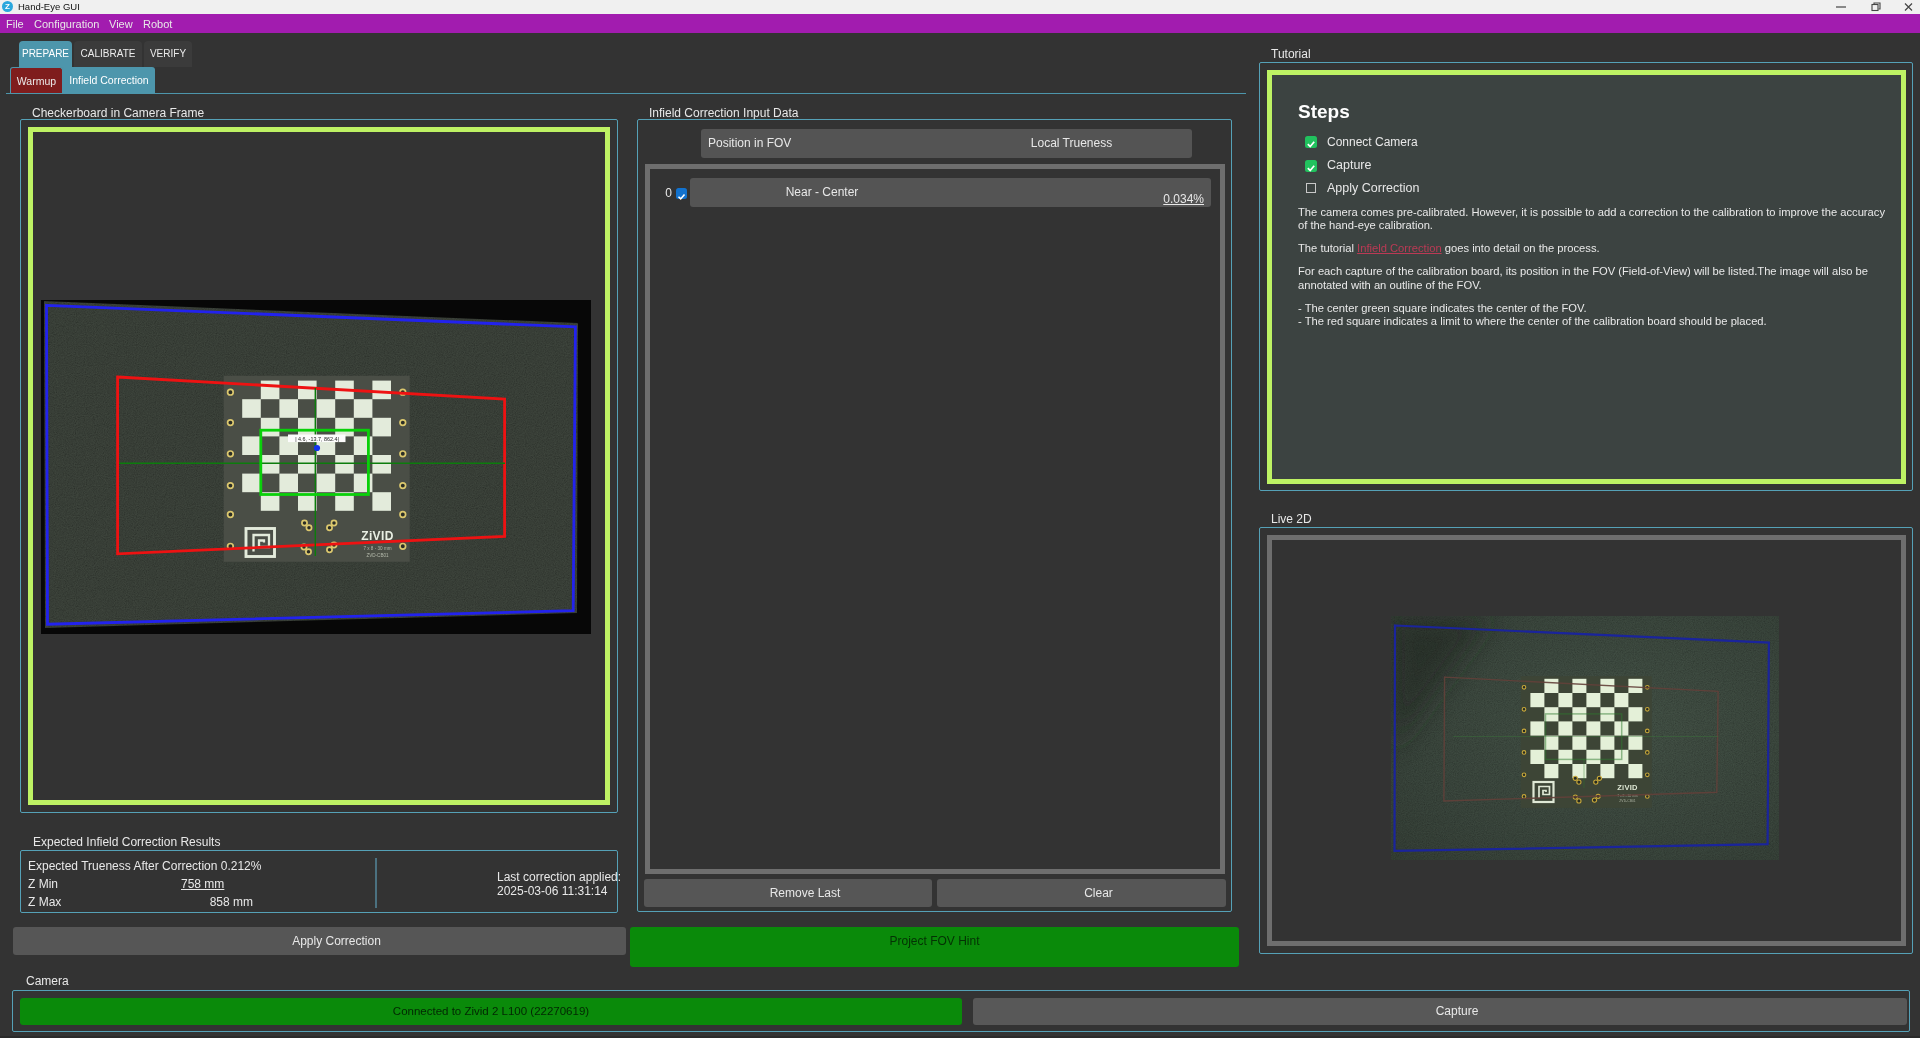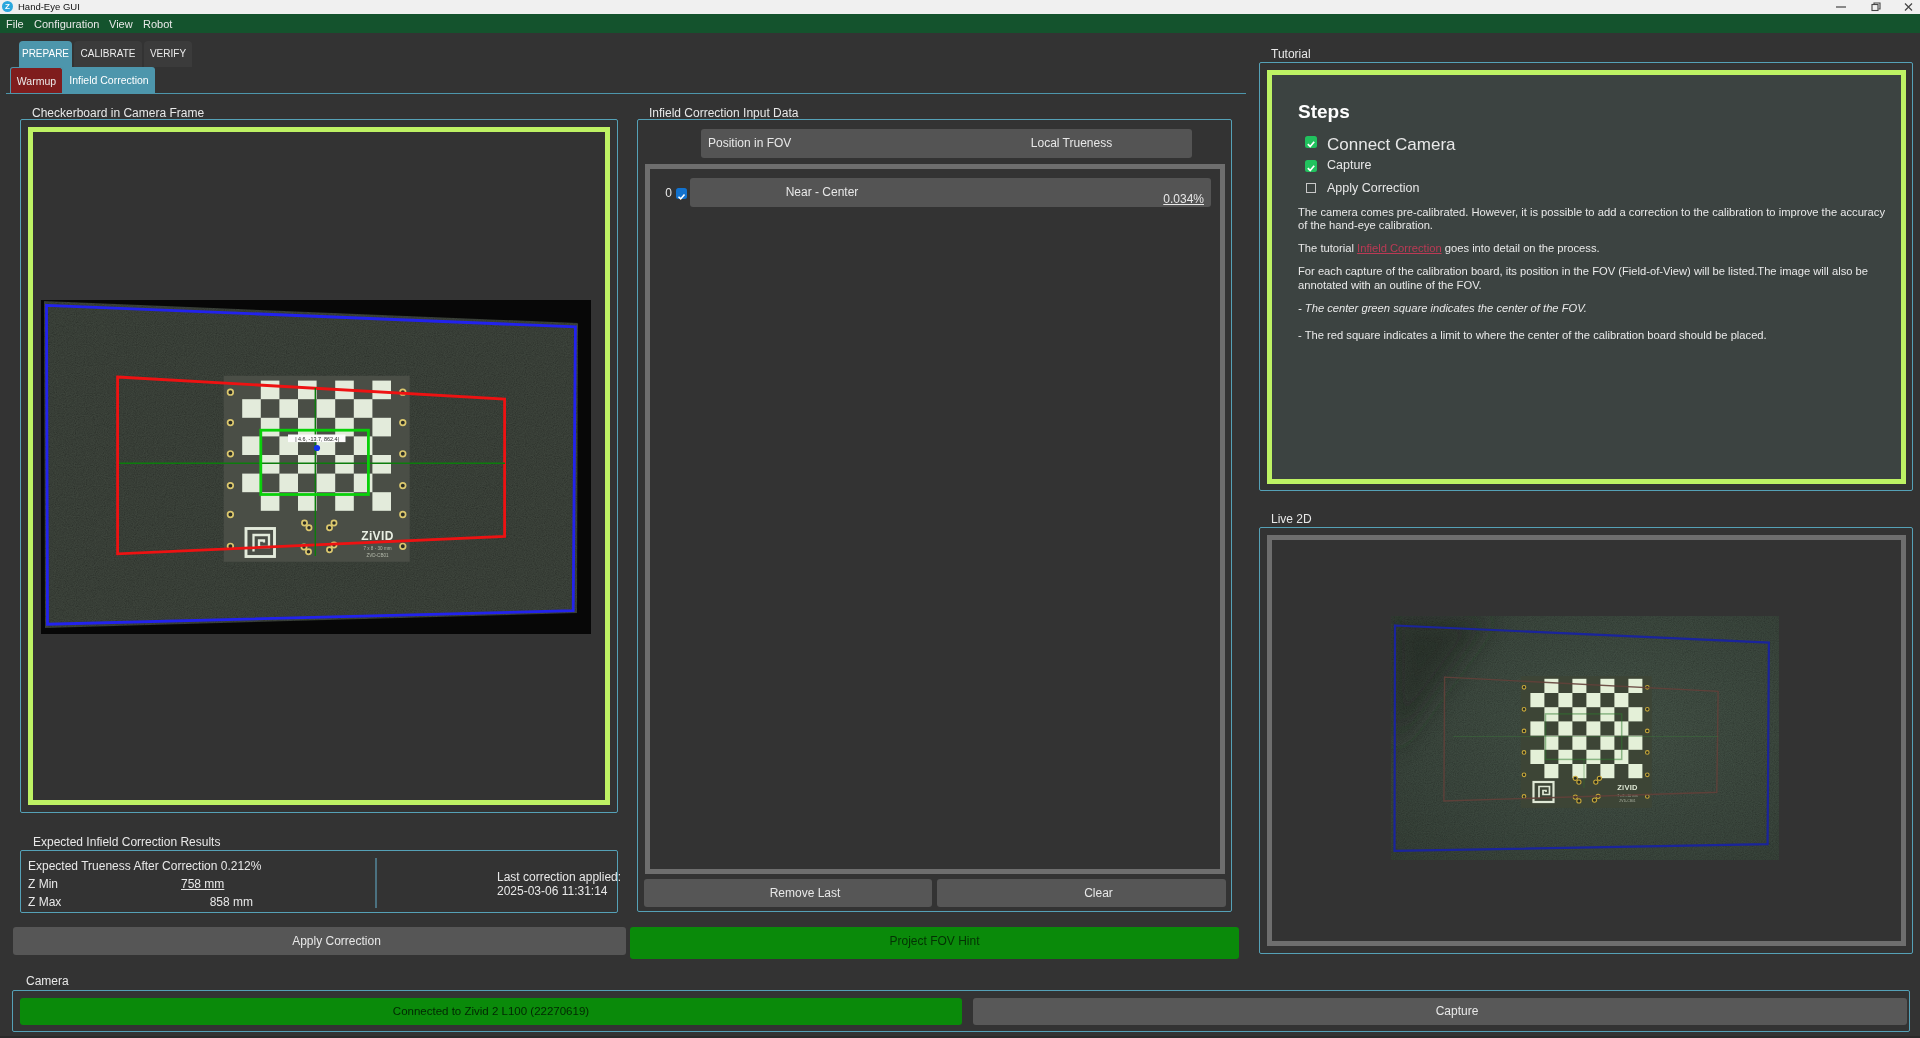--- a/index.html
+++ b/index.html
@@ -21,21 +21,21 @@
   <div class="abs" style="left:2px;top:1px;width:11px;height:11px;border-radius:50%;background:#2aa7dd;color:#fff;font-size:8px;font-weight:bold;text-align:center;line-height:11px;">Z</div>
   <div class="abs" style="left:18px;top:0;height:14px;line-height:14px;font-size:9.5px;color:#111;">Hand-Eye GUI</div>
   <svg class="abs" style="left:1830px;top:0;" width="90" height="14">
     <line x1="6" y1="7" x2="16" y2="7" stroke="#444" stroke-width="1.2"></line>
     <rect x="42" y="4.5" width="6" height="6" fill="none" stroke="#444" stroke-width="1.1"></rect>
     <path d="M44 4.5 v-1.5 h6 v6 h-1.5" fill="none" stroke="#444" stroke-width="1.1"></path>
     <path d="M75 3.5 l7 7 M82 3.5 l-7 7" stroke="#444" stroke-width="1.2"></path>
   </svg>
 </div>
 
-<div class="abs" style="left:0;top:14px;width:1920px;height:19px;background:#14532d;font-size:11px;color:#e8e8e8;padding-left:16px;">
+<div class="abs" style="left:0;top:14px;width:1920px;height:19px;background:#a21caf;font-size:11px;color:#e8e8e8;padding-left:16px;">
   <span class="abs" style="left:6px;top:4px;">File</span>
   <span class="abs" style="left:34px;top:4px;">Configuration</span>
   <span class="abs" style="left:109px;top:4px;">View</span>
   <span class="abs" style="left:143px;top:4px;">Robot</span>
 </div>
 
 <div class="abs" style="left:19px;top:41px;width:53px;height:40px;background:#4d96ac;border-radius:4px 4px 0 0;color:#fff;font-size:10px;text-align:center;line-height:26px;">PREPARE</div>
 <div class="abs" style="left:74px;top:41px;width:68px;height:26px;background:#3b3b3b;border-radius:4px 4px 0 0;color:#ececec;font-size:10px;text-align:center;line-height:26px;">CALIBRATE</div>
 <div class="abs" style="left:144px;top:41px;width:48px;height:26px;background:#3b3b3b;border-radius:4px 4px 0 0;color:#ececec;font-size:10px;text-align:center;line-height:26px;">VERIFY</div>
 <div class="abs" style="left:10px;top:67px;width:53px;height:27px;background:#7f1d1d;border:1px solid #4d96ac;border-bottom:none;border-radius:3px 3px 0 0;color:#ececec;font-size:10.5px;text-align:center;line-height:26px;">Warmup</div>
@@ -141,21 +141,21 @@
   <span class="lbl" style="left:7px;top:8px;">Expected Trueness After Correction 0.212%</span>
   <span class="lbl" style="left:7px;top:26px;">Z Min</span>
   <span class="lbl" style="left:7px;top:44px;">Z Max</span>
   <span class="lbl" style="left:160px;top:26px;width:72px;text-align:left;text-decoration:underline;">758 mm</span>
   <span class="lbl" style="left:160px;top:44px;width:72px;text-align:right;">858 mm</span>
   <div class="abs" style="left:354px;top:7px;width:2px;height:50px;background:#4b7180;"></div>
   <div class="lbl" style="left:476px;top:19px;text-align:left;">Last correction applied:<br>2025-03-06 11:31:14</div>
 </div>
 
 <div class="btn" style="left:13px;top:927px;width:613px;height:28px;line-height:28px;">Apply Correction</div>
-<div class="gbtn" style="left:630px;top:927px;width:609px;height:32px;line-height:28px;">Project FOV Hint</div>
+<div class="gbtn" style="left:630px;top:927px;width:609px;height:40px;line-height:28px;">Project FOV Hint</div>
 
 <div class="lbl" style="left:649px;top:106px;">Infield Correction Input Data</div>
 <div class="grp" style="left:637px;top:119px;width:595px;height:793px;"></div>
 <div class="abs" style="left:701px;top:129px;width:491px;height:29px;background:#545454;border-radius:3px;">
   <span class="lbl" style="left:0;top:7px;width:250px;text-align:left;padding-left:7px;">Position in FOV</span>
   <span class="lbl" style="left:250px;top:7px;width:241px;text-align:center;">Local Trueness</span>
 </div>
 <div class="inner" style="left:645px;top:164px;width:580px;height:710px;border-color:#6e6e6e;"></div>
 <span class="lbl" style="left:660px;top:186px;width:12px;text-align:right;">0</span>
 <div class="abs" style="left:676px;top:188px;width:11px;height:11px;background:#1272ce;border-radius:2.5px;">
@@ -178,28 +178,28 @@
     <svg width="12" height="12">
         <path d="M2.8 6.2 l2.4 2.4 l4 -4.8" stroke="#fff" stroke-width="1.7" fill="none"></path>
       </svg>
   </div>
   <div class="abs" style="left:33px;top:84.5px;width:12px;height:12px;background:#21c25e;border-radius:2.5px;">
     <svg width="12" height="12">
         <path d="M2.8 6.2 l2.4 2.4 l4 -4.8" stroke="#fff" stroke-width="1.7" fill="none"></path>
       </svg>
   </div>
   <div class="abs" style="left:34px;top:107.5px;width:10px;height:10px;border:1.5px solid #c8c8c8;background:#3c4341;"></div>
-  <span class="lbl" style="left:55px;top:60px;font-size:17px;">Connect Camera</span>
+  <span class="lbl" style="left:55px;top:60px;font-size:12px;">Connect Camera</span>
   <span class="lbl" style="left:55px;top:83px;font-size:12.5px;">Capture</span>
   <span class="lbl" style="left:55px;top:106px;font-size:12.5px;">Apply Correction</span>
   <div class="abs" id="tutortext" style="left:26px;top:131px;width:612px;font-size:11.2px;color:#e9e9e9;line-height:13.4px;white-space:nowrap;">
     <div style="margin-bottom:9.5px;">The camera comes pre-calibrated. However, it is possible to add a correction to the calibration to improve the accuracy<br>of the hand-eye calibration.</div>
     <div style="margin-bottom:9.5px;">The tutorial <span style="color:#bb3a55;text-decoration:underline;">Infield Correction</span> goes into detail on the process.</div>
     <div style="margin-bottom:9.5px;">For each capture of the calibration board, its position in the FOV (Field-of-View) will be listed.The image will also be<br>annotated with an outline of the FOV.</div>
-    <div style="margin-bottom:14px;font-style:italic;">- The center green square indicates the center of the FOV.</div>
+    <div style="margin-bottom:0;">- The center green square indicates the center of the FOV.</div>
     <div style="margin-bottom:9.5px;">- The red square indicates a limit to where the center of the calibration board should be placed.</div>
   </div>
 </div>
 
 <div class="lbl" style="left:1271px;top:512px;">Live 2D</div>
 <div class="grp" style="left:1259px;top:527px;width:654px;height:427px;"></div>
 <div class="inner" style="left:1267px;top:535px;width:639px;height:411px;border-color:#6e6e6e;"></div>
 <div class="abs" id="cam2" style="left:1391px;top:616px;width:388px;height:244px;">
 <svg width="388" height="244" viewBox="0 0 388 244">
   <defs>

